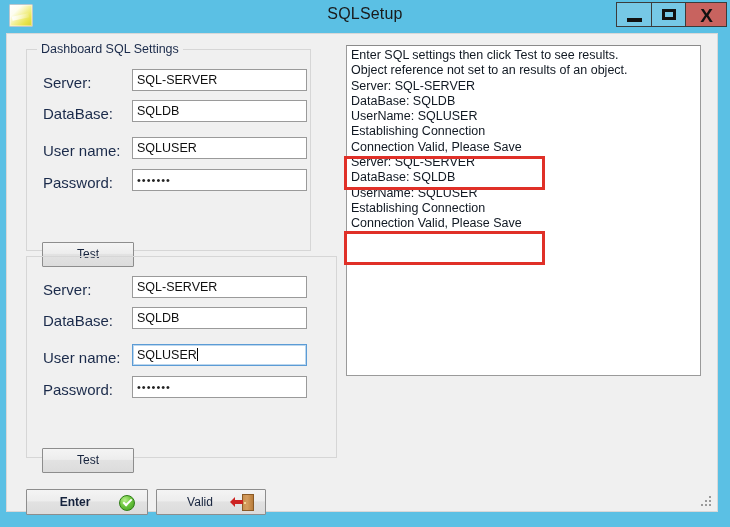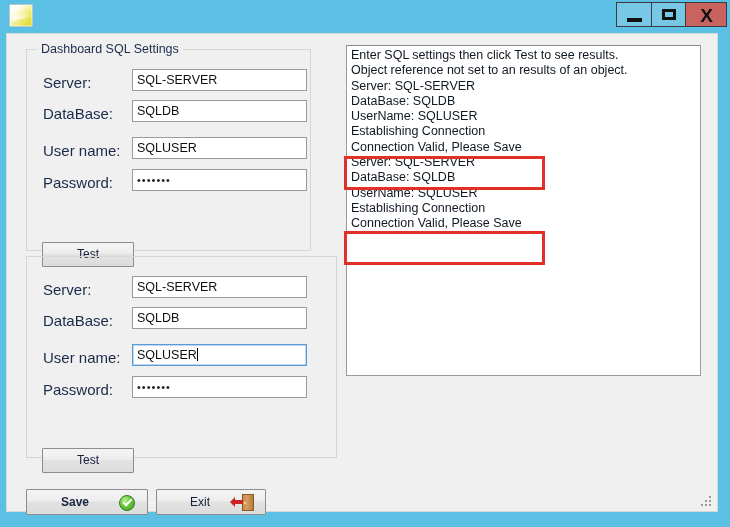--- a/index.html
+++ b/index.html
@@ -294,20 +294,21 @@
   #annot-1 { left: 337px; top: 122px; width: 201px; height: 34px; }
   #annot-2 { left: 337px; top: 197px; width: 201px; height: 34px; }
 </style>
 </head>
 <body>
 
 <div id="window">
 
   <div id="titlebar">
     <div id="app-icon"></div>
+    <div id="title-text">SQLSetup</div>
 
     <div class="win-btn" id="btn-minimize"></div>
     <div class="win-btn" id="btn-maximize"></div>
     <div class="win-btn" id="btn-close">
       <span id="btn-close-glyph">X</span>
     </div>
   </div>
 
   <div id="client">
 
@@ -344,26 +345,26 @@
 
       <span class="fld-label" style="left:16px; top:124px;">Password:</span>
       <div class="fld-input pwd-dots" style="left:105px; top:119px;">•••••••</div>
     </div>
 
     <div class="btn-3d" id="btn-test-2">
       <span class="lbl">Test</span>
     </div>
 
     <div class="btn-3d" id="btn-save">
-      <span class="lbl">Save</span>
+      <span class="lbl">Enter</span>
       <span id="save-check"></span>
     </div>
 
     <div class="btn-3d" id="btn-exit">
-      <span class="lbl">Exit</span>
+      <span class="lbl">Valid</span>
       <span id="exit-door"></span>
       <span id="exit-arrow"></span>
     </div>
 
     <div id="results-panel">
       <div id="results-inner">
           <div class="log-line">Enter SQL settings then click  Test to see results.</div>
           <div class="log-line">Object reference not set to an results of an object.</div>
           <div class="log-line">Server: SQL-SERVER</div>
           <div class="log-line">DataBase: SQLDB</div>

